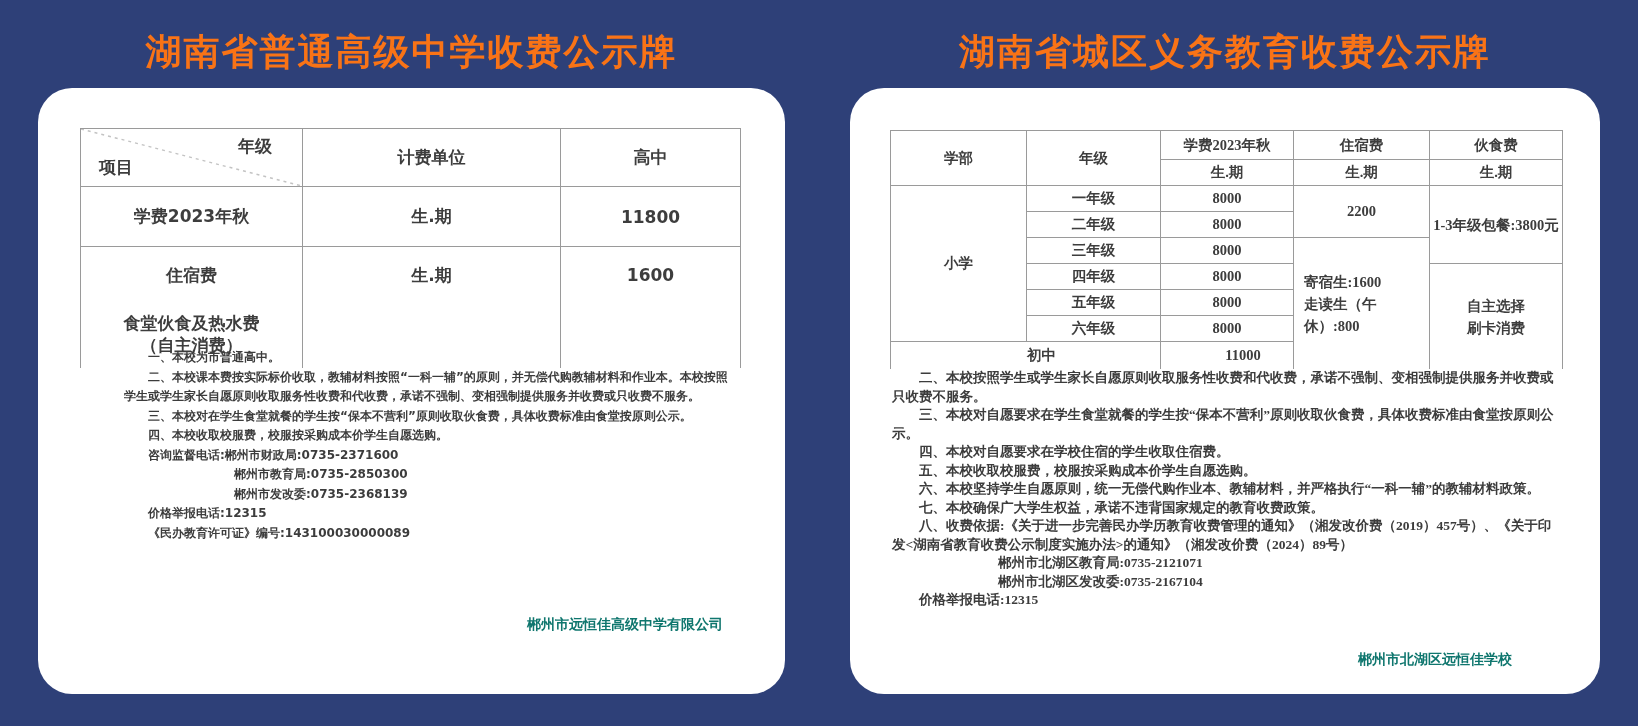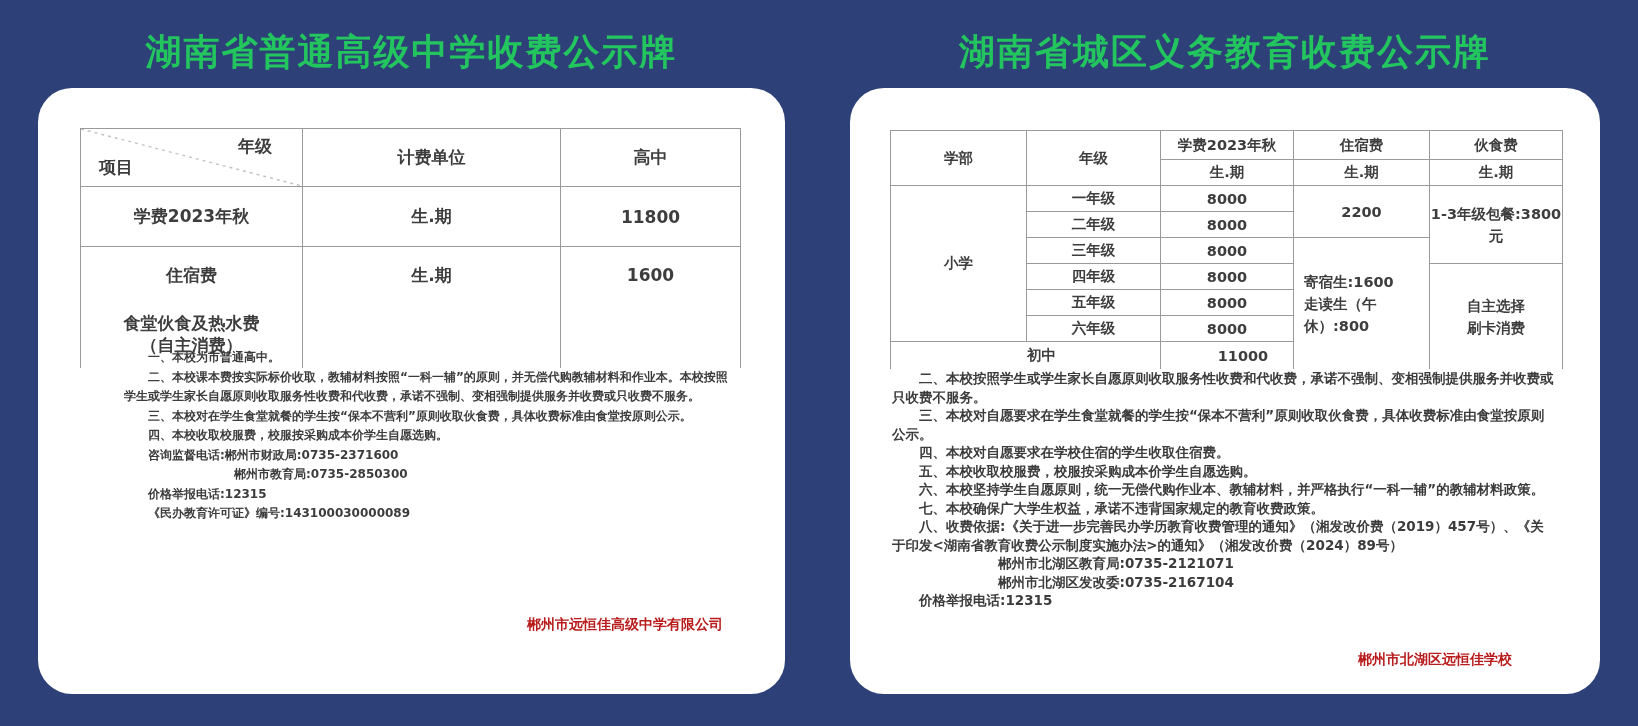--- a/index.html
+++ b/index.html
@@ -3,31 +3,31 @@
 <meta charset="utf-8">
 <style>
   html,body{margin:0;padding:0;}
   body{
     width:1638px;height:726px;position:relative;overflow:hidden;
     background:#2e4078;
     font-family:"DejaVu Sans",sans-serif;
   }
   .board-title{
     position:absolute;top:28px;height:46px;line-height:46px;
-    color:#22c55e;font-weight:bold;font-size:36px;text-align:center;
+    color:#f97316;font-weight:bold;font-size:36px;text-align:center;
     letter-spacing:2px;font-family:"DejaVu Serif",serif;
   }
   #left-title{left:38px;width:747px;}
   #right-title{left:850px;width:750px;text-align:center;}
   .card{
     position:absolute;top:88px;height:606px;background:#ffffff;
     border-radius:34px;
   }
   #left-card{left:38px;width:747px;}
-  #right-card{left:850px;width:750px;}
+  #right-card{left:850px;width:750px;font-family:Liberation Serif, serif;}
 
   
   table{border-collapse:collapse;table-layout:fixed;}
   td{border:1px solid #9a9a9a;text-align:center;vertical-align:middle;
      color:#3d3d3d;font-weight:bold;padding:0;overflow:hidden;}
   .ltable{position:absolute;left:42px;top:40px;width:660px;font-size:17px;}
   .ltable td{height:56px;}
   .ltable tr.r-head td{height:57px;}
   .ltable tr.r1 td{height:59px;}
   .no-bb td{border-bottom:none;}
@@ -50,21 +50,21 @@
   
   .notes{position:absolute;color:#3c3c3c;font-weight:bold;}
   #left-notes{left:47px;right:52px;top:260px;font-size:12px;line-height:19.5px;margin-left:39px;}
   #right-notes{left:42px;right:46px;top:281px;font-size:13.5px;line-height:18.5px;}
   .notes p{margin:0;}
   .note-item{text-indent:2em;}
   .contact-line{padding-left:2em;}
   #left-notes .contact-cont{padding-left:110px;}
   #right-notes .contact-cont{padding-left:106px;}
   .signature{
-    position:absolute;color:#b91c1c;font-weight:bold;font-size:14px;
+    position:absolute;color:#0f766e;font-weight:bold;font-size:14px;
   }
   #left-signature{right:62px;top:528px;}
   #right-signature{right:88px;top:563px;}
 </style>
 </head>
 <body>
 
 <div id="left-title" class="board-title">湖南省普通高级中学收费公示牌</div>
 <div id="right-title" class="board-title">湖南省城区义务教育收费公示牌</div>
 
@@ -109,20 +109,21 @@
   </tbody>
     </table>
 
   <div id="left-notes" class="notes">
     <p class="note-item">一、本校为市普通高中。</p>
     <p class="note-item">二、本校课本费按实际标价收取，教辅材料按照“一科一辅”的原则，并无偿代购教辅材料和作业本。本校按照学生或学生家长自愿原则收取服务性收费和代收费，承诺不强制、变相强制提供服务并收费或只收费不服务。</p>
     <p class="note-item">三、本校对在学生食堂就餐的学生按“保本不营利”原则收取伙食费，具体收费标准由食堂按原则公示。</p>
     <p class="note-item">四、本校收取校服费，校服按采购成本价学生自愿选购。</p>
     <p class="contact-line">咨询监督电话:郴州市财政局:0735-2371600</p>
     <p class="contact-cont">郴州市教育局:0735-2850300</p>
+    <p class="contact-cont">郴州市发改委:0735-2368139</p>
     <p class="contact-line">价格举报电话:12315</p>
     <p class="contact-line">《民办教育许可证》编号:143100030000089</p>
   </div>
 
   <div id="left-signature" class="signature">郴州市远恒佳高级中学有限公司</div>
 </div>
 
 <div id="right-card" class="card">
 
   <table class="rtable">

